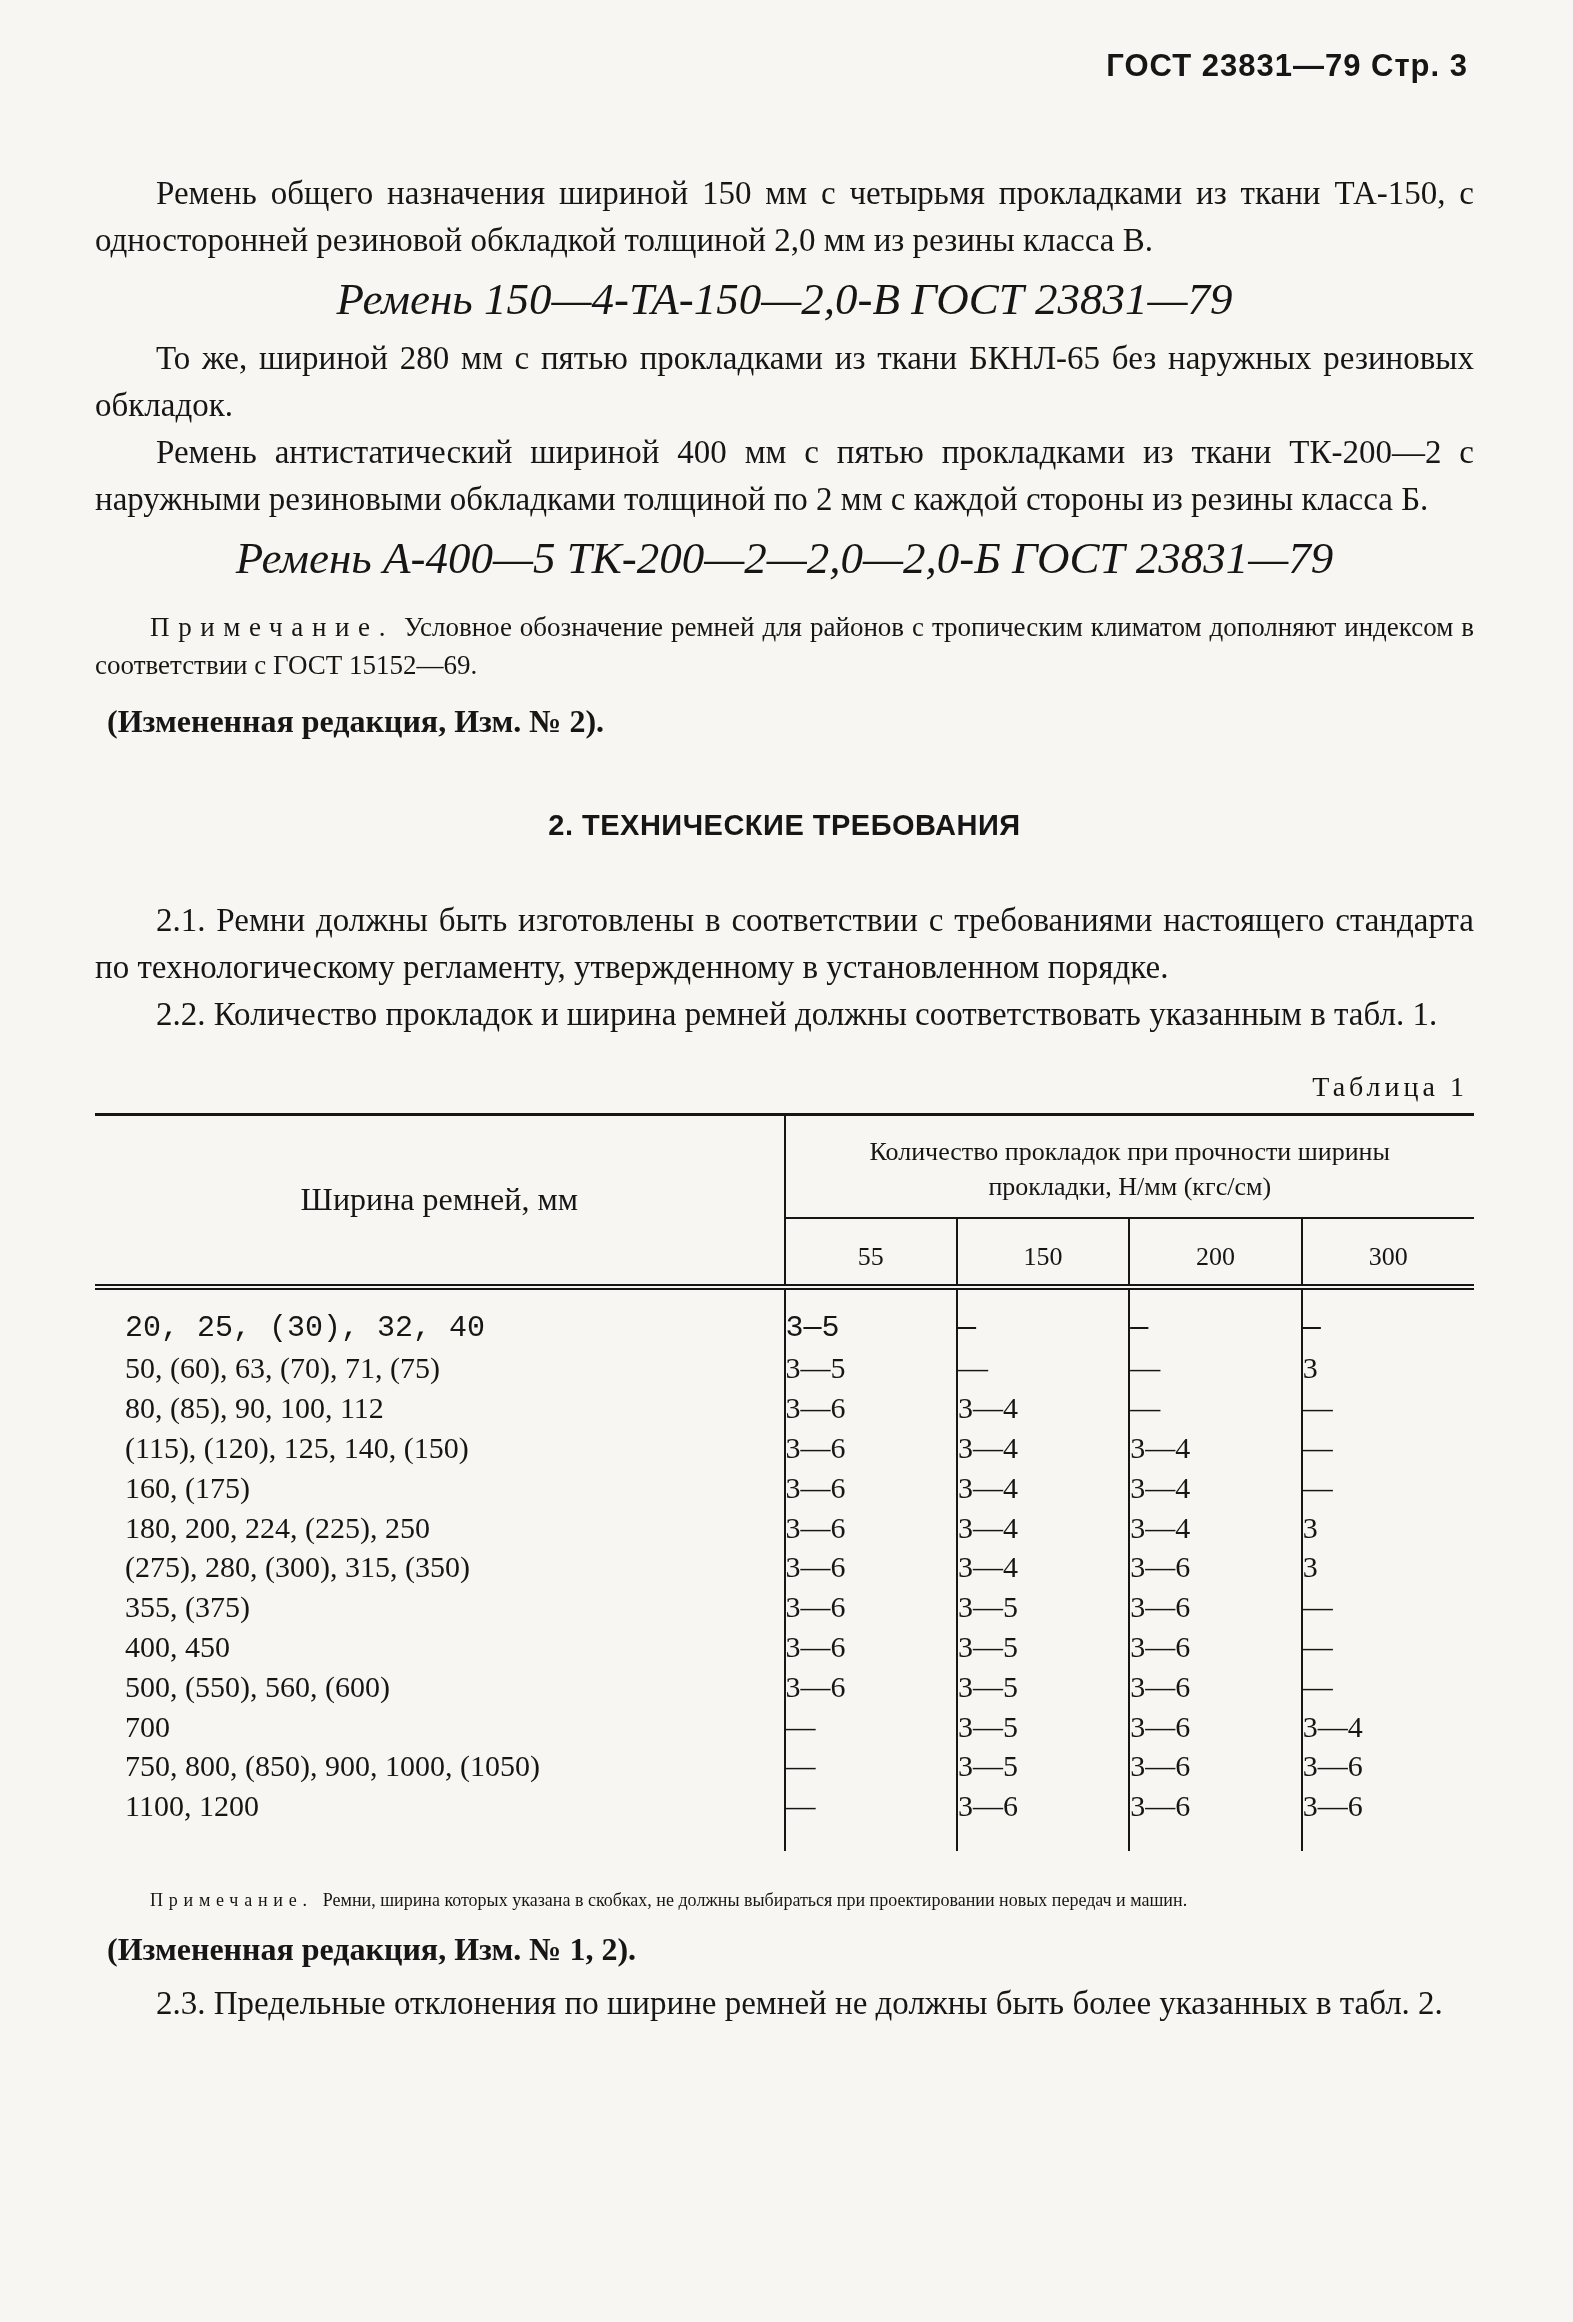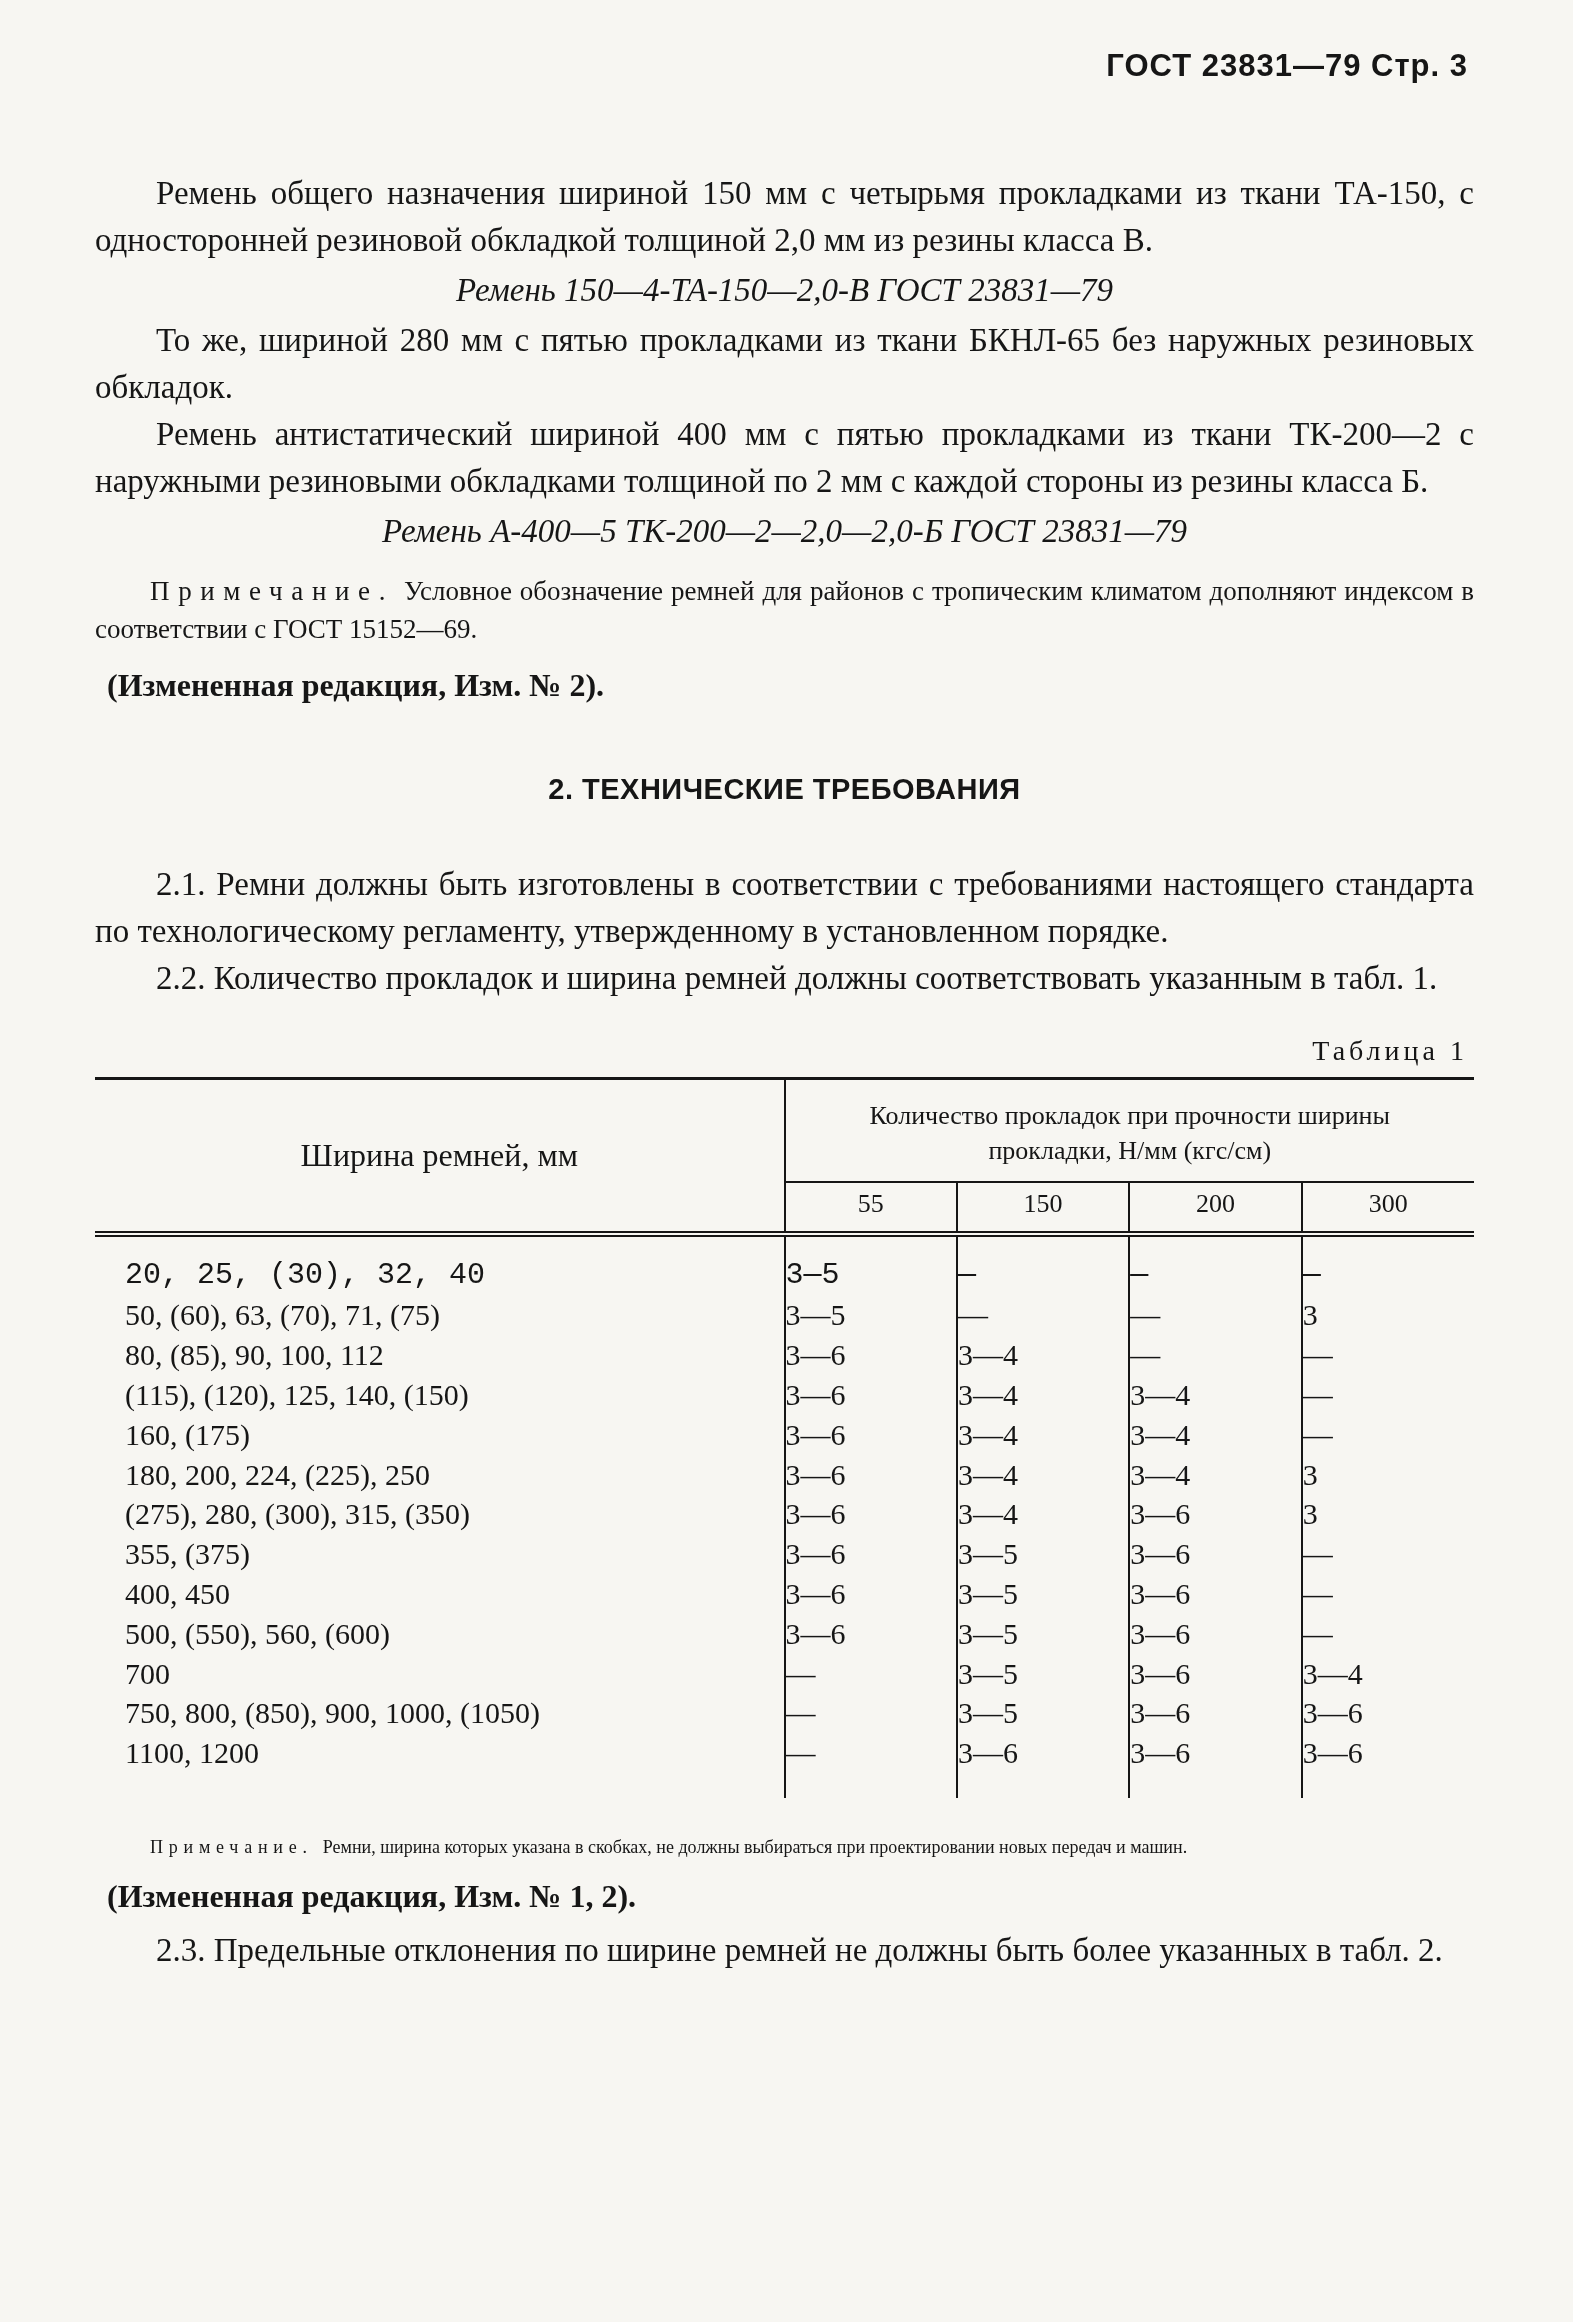--- a/index.html
+++ b/index.html
@@ -27,21 +27,21 @@
   .body-text, .designation, .amendment { font-size: 33px; }
   p.para {
     font-size: 33px;
     line-height: 1.42;
     text-align: justify;
     text-indent: 61px;
   }
   .designation {
     font-style: italic;
     text-align: center;
-    font-size: 33px;
+    font-size: 45px;
     line-height: 1.5;
     padding: 2px 0;
   }
   .note {
     font-size: 27px;
     line-height: 1.42;
     text-align: justify;
     text-indent: 55px;
     margin-top: 14px;
   }
@@ -85,21 +85,21 @@
     font-size: 26px;
     line-height: 1.35;
     padding: 18px 59px 12px 59px;
     text-align: center;
   }
   .t1 .sub {
     border-left: 2px solid #161616;
     border-bottom: 6px double #161616;
     font-size: 26px;
     text-align: center;
-    padding: 6px 0 12px 0;
+    padding: 23px 0 12px 0;
     width: 12.5%;
   }
   .t1 tbody td {
     font-size: 30px;
     line-height: 1.26;
     padding: 1px 0;
   }
   .t1 td.c-width { padding-left: 30px; }
   .t1 td.c-val {
     border-left: 2px solid #161616;

